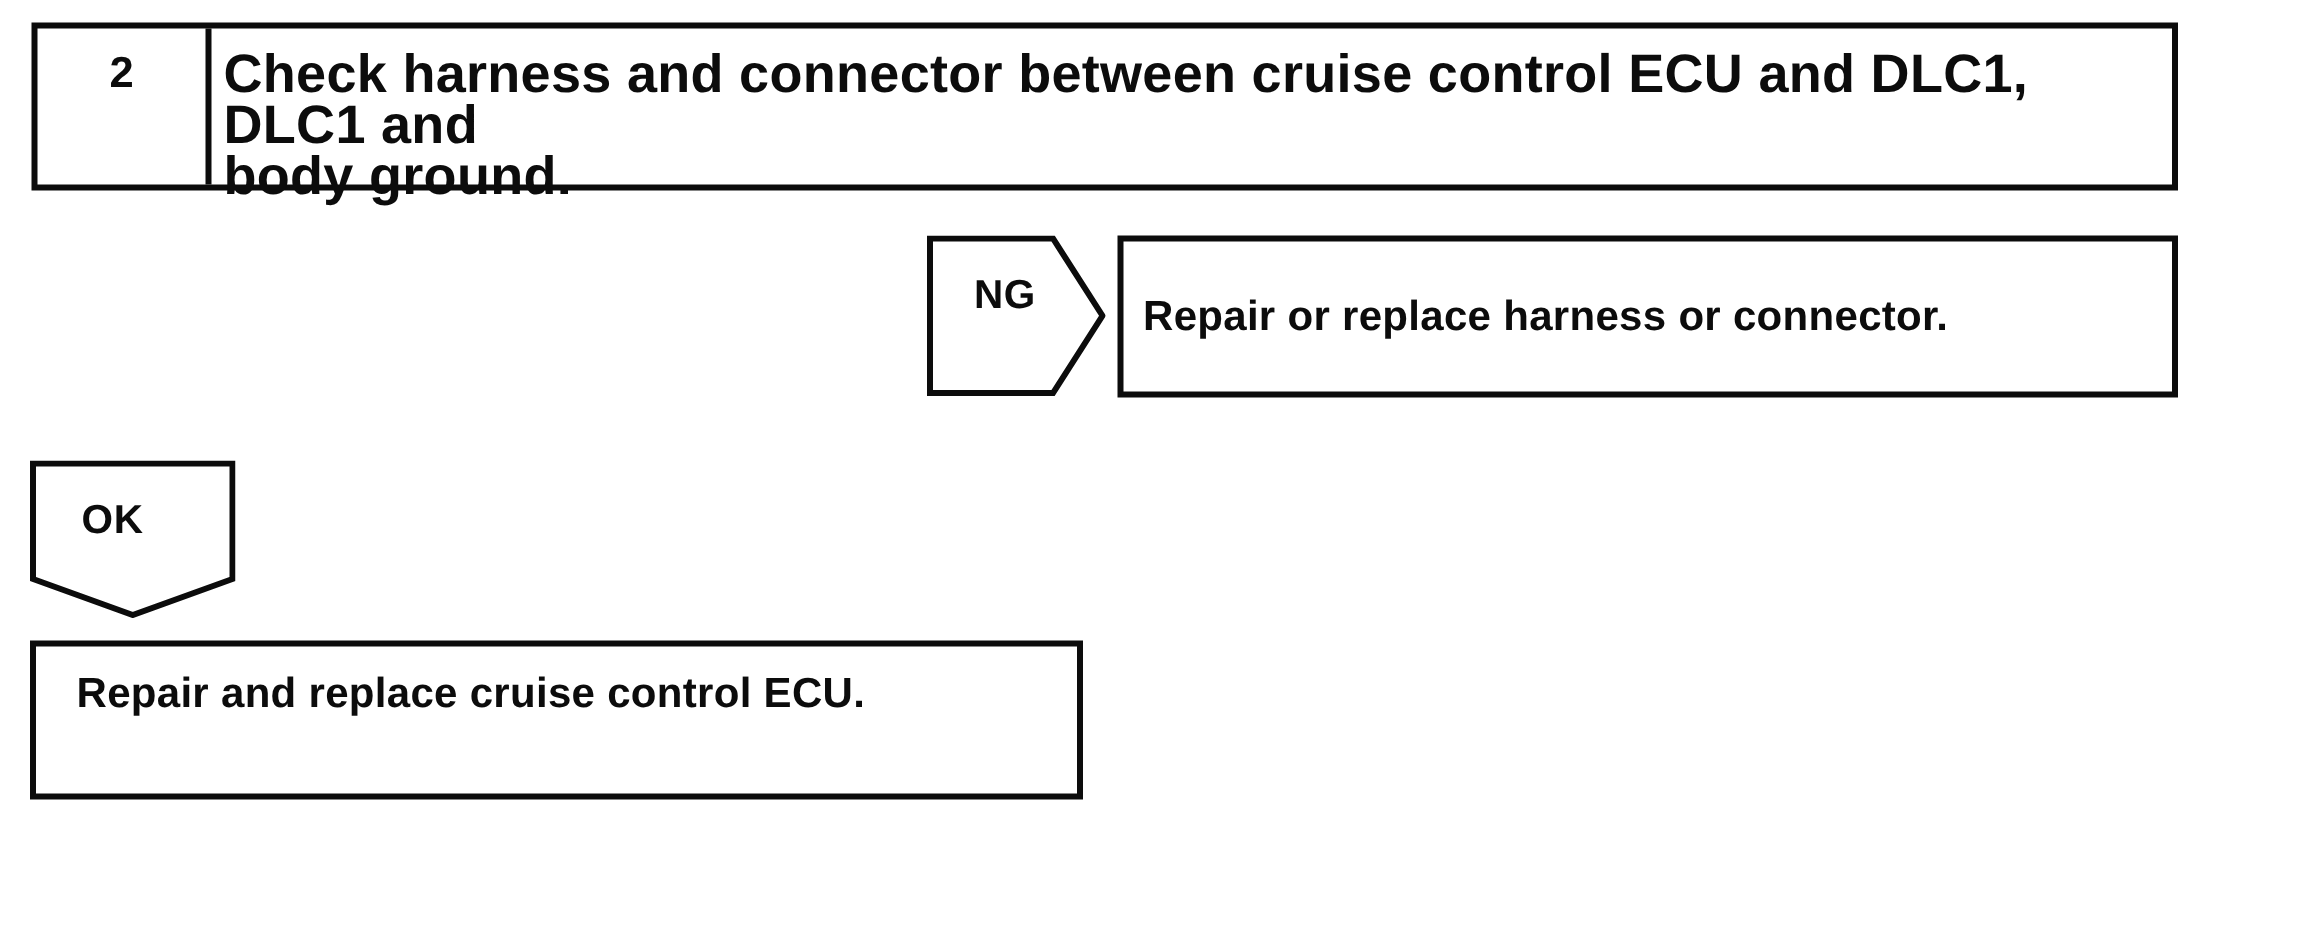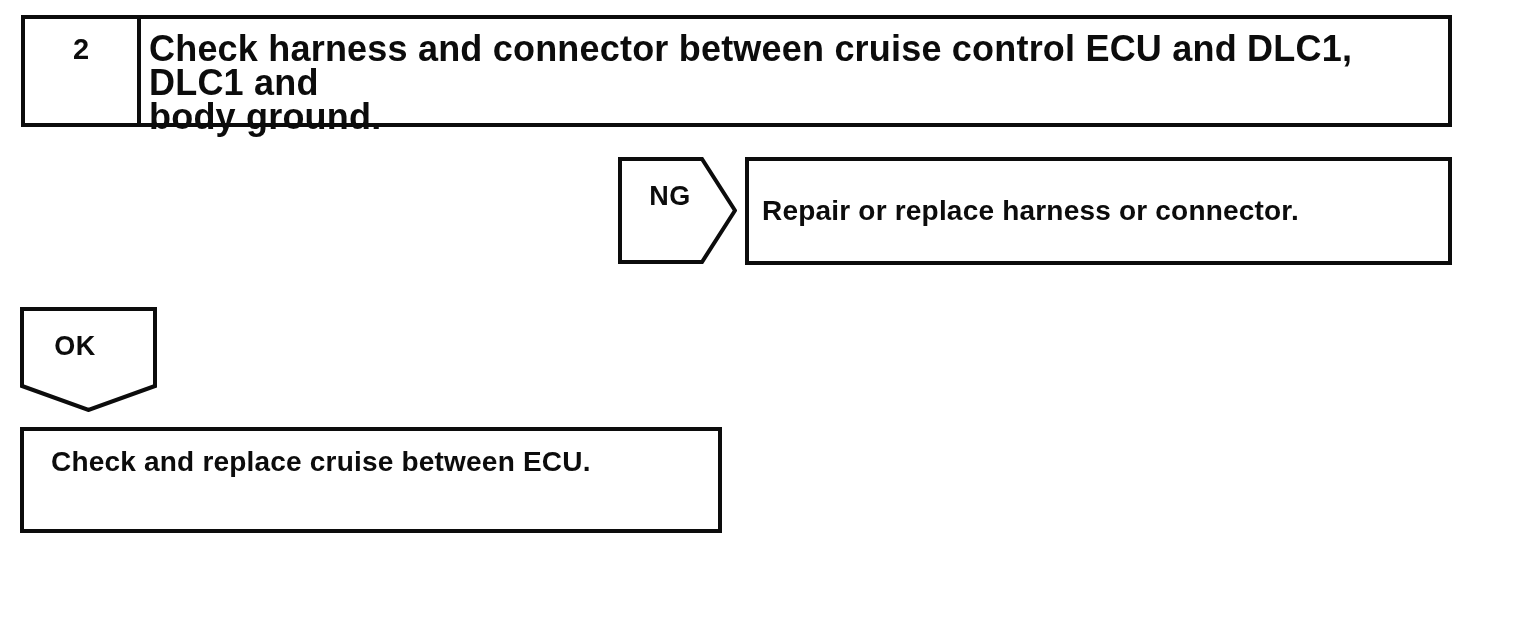--- a/index.html
+++ b/index.html
@@ -128,16 +128,16 @@
   </div>
 
   <div class="ok-connector">
     <svg width="137" height="105" viewBox="0 0 137 105">
       <polygon points="2,2 135,2 135,79 68.5,103 2,79" fill="#ffffff" stroke="#0c0c0c" stroke-width="4" stroke-linejoin="miter"></polygon>
     </svg>
     <span class="connector-label">OK</span>
   </div>
 
   <div class="box result-box">
-    <span>Check and replace cruise between ECU.</span>
+    <span>Repair and replace cruise control ECU.</span>
   </div>
 
 </div>
 
 </body></html>

